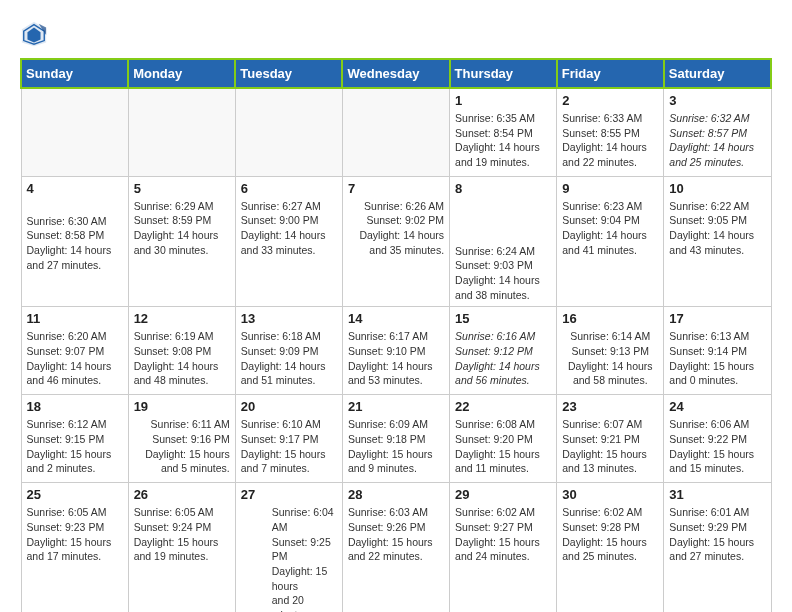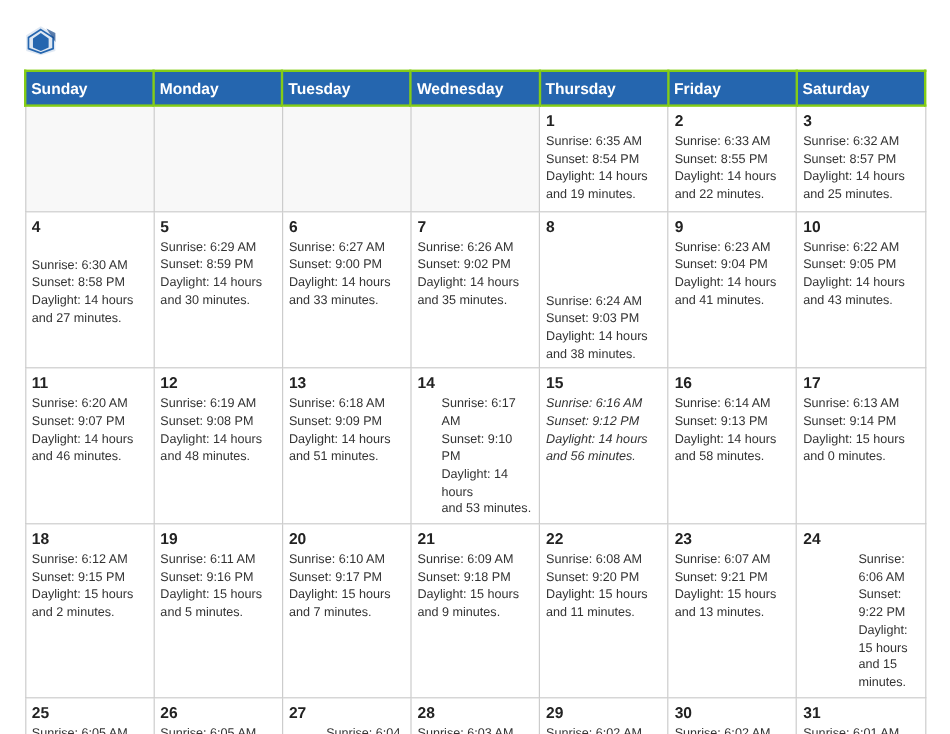--- a/index.html
+++ b/index.html
@@ -131,21 +131,21 @@
         </td>
         <td>
           <div class="day-number">2</div>
           <div class="day-detail" style="white-space: pre-line;">Sunrise: 6:33 AM
 Sunset: 8:55 PM
 Daylight: 14 hours
 and 22 minutes.</div>
         </td>
         <td>
           <div class="day-number">3</div>
-          <div class="day-detail" style="white-space: pre-line;">Sunrise: 6:32 AM
+          <div class="day-detail" style="white-space: pre-line; font-style: italic;">Sunrise: 6:32 AM
 Sunset: 8:57 PM
 Daylight: 14 hours
 and 25 minutes.</div>
         </td>
       </tr>
       <tr>
         <td>
           <div class="day-number">4</div>
           <div class="day-detail" style="white-space: pre-line; margin-top: 18px;">Sunrise: 6:30 AM
 Sunset: 8:58 PM
@@ -161,21 +161,21 @@
         </td>
         <td>
           <div class="day-number">6</div>
           <div class="day-detail" style="white-space: pre-line;">Sunrise: 6:27 AM
 Sunset: 9:00 PM
 Daylight: 14 hours
 and 33 minutes.</div>
         </td>
         <td>
           <div class="day-number">7</div>
-          <div class="day-detail" style="white-space: pre-line;">Sunrise: 6:26 AM
+          <div class="day-detail" style="white-space: pre-line; text-align: right;">Sunrise: 6:26 AM
 Sunset: 9:02 PM
 Daylight: 14 hours
 and 35 minutes.</div>
         </td>
         <td>
           <div class="day-number">8</div>
           <div class="day-detail" style="white-space: pre-line; margin-top: 48px;">Sunrise: 6:24 AM
 Sunset: 9:03 PM
 Daylight: 14 hours
 and 38 minutes.</div>
@@ -212,35 +212,35 @@
         </td>
         <td>
           <div class="day-number">13</div>
           <div class="day-detail" style="white-space: pre-line;">Sunrise: 6:18 AM
 Sunset: 9:09 PM
 Daylight: 14 hours
 and 51 minutes.</div>
         </td>
         <td>
           <div class="day-number">14</div>
-          <div class="day-detail" style="white-space: pre-line; margin-left: 20px;">Sunrise: 6:17 AM
+          <div class="day-detail" style="white-space: pre-line;">Sunrise: 6:17 AM
 Sunset: 9:10 PM
 Daylight: 14 hours
 and 53 minutes.</div>
         </td>
         <td>
           <div class="day-number">15</div>
           <div class="day-detail" style="white-space: pre-line; font-style: italic;">Sunrise: 6:16 AM
 Sunset: 9:12 PM
 Daylight: 14 hours
 and 56 minutes.</div>
         </td>
         <td>
           <div class="day-number">16</div>
-          <div class="day-detail" style="white-space: pre-line;">Sunrise: 6:14 AM
+          <div class="day-detail" style="white-space: pre-line; text-align: center;">Sunrise: 6:14 AM
 Sunset: 9:13 PM
 Daylight: 14 hours
 and 58 minutes.</div>
         </td>
         <td>
           <div class="day-number">17</div>
           <div class="day-detail" style="white-space: pre-line;">Sunrise: 6:13 AM
 Sunset: 9:14 PM
 Daylight: 15 hours
 and 0 minutes.</div>
@@ -249,21 +249,21 @@
       <tr>
         <td>
           <div class="day-number">18</div>
           <div class="day-detail" style="white-space: pre-line;">Sunrise: 6:12 AM
 Sunset: 9:15 PM
 Daylight: 15 hours
 and 2 minutes.</div>
         </td>
         <td>
           <div class="day-number">19</div>
-          <div class="day-detail" style="white-space: pre-line;">Sunrise: 6:11 AM
+          <div class="day-detail" style="white-space: pre-line; text-align: right;">Sunrise: 6:11 AM
 Sunset: 9:16 PM
 Daylight: 15 hours
 and 5 minutes.</div>
         </td>
         <td>
           <div class="day-number">20</div>
           <div class="day-detail" style="white-space: pre-line;">Sunrise: 6:10 AM
 Sunset: 9:17 PM
 Daylight: 15 hours
 and 7 minutes.</div>
@@ -284,21 +284,21 @@
         </td>
         <td>
           <div class="day-number">23</div>
           <div class="day-detail" style="white-space: pre-line;">Sunrise: 6:07 AM
 Sunset: 9:21 PM
 Daylight: 15 hours
 and 13 minutes.</div>
         </td>
         <td>
           <div class="day-number">24</div>
-          <div class="day-detail" style="white-space: pre-line; margin-left: 46px;">Sunrise: 6:06 AM
+          <div class="day-detail" style="white-space: pre-line;">Sunrise: 6:06 AM
 Sunset: 9:22 PM
 Daylight: 15 hours
 and 15 minutes.</div>
         </td>
       </tr>
       <tr>
         <td>
           <div class="day-number">25</div>
           <div class="day-detail" style="white-space: pre-line;">Sunrise: 6:05 AM
 Sunset: 9:23 PM

